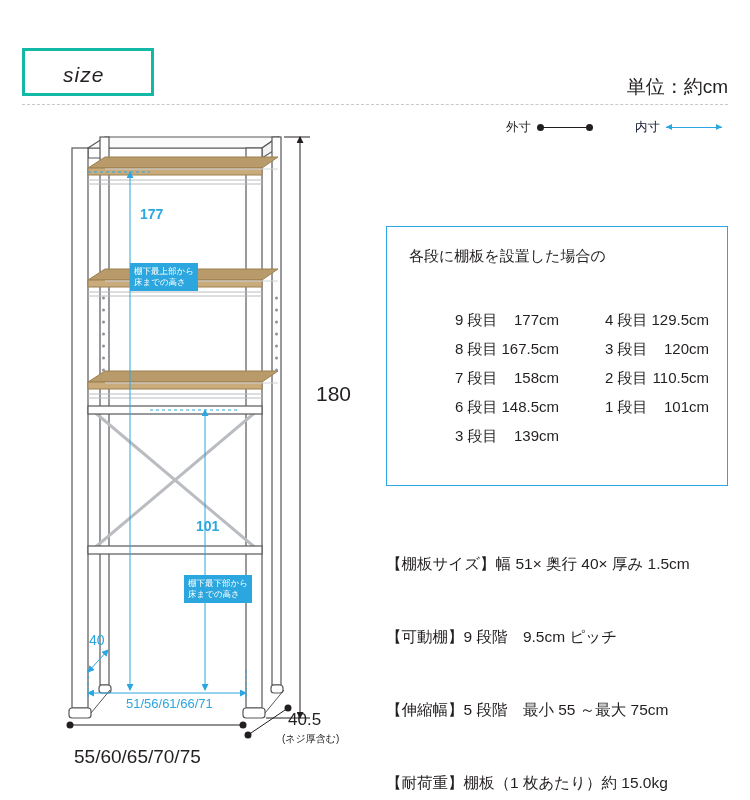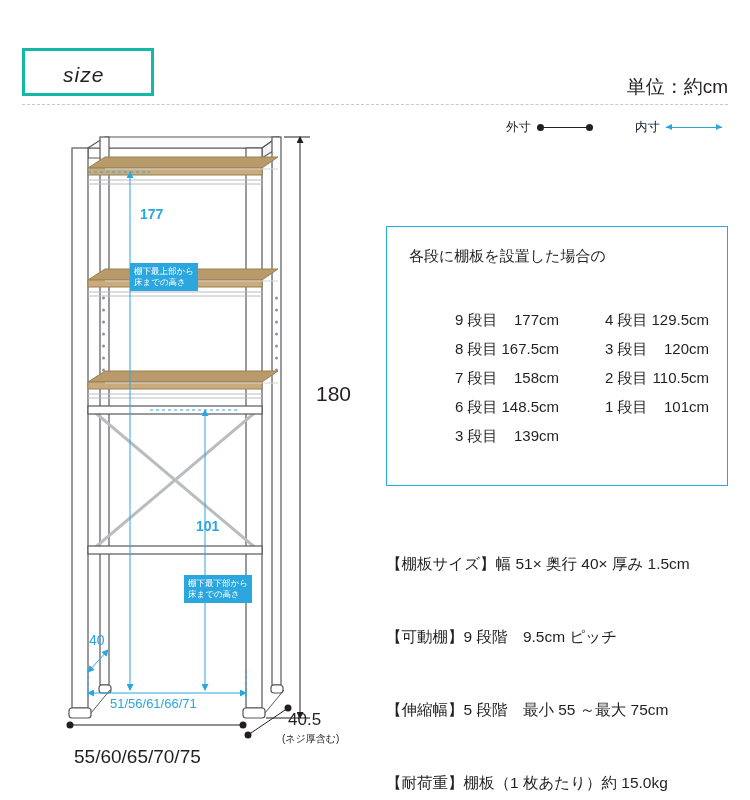--- a/index.html
+++ b/index.html
@@ -408,21 +408,21 @@
   </div>
 
   <div class="lbl-blue" style="left:196px; top:408px; font-weight:bold;">101</div>
   <div class="callout" style="left:184px; top:425px;">
     <div>棚下最下部から</div>
     <div>床までの高さ</div>
   </div>
 
   <div class="lbl-blue" style="left:89px; top:522px;">40</div>
 
-  <div class="lbl-blue" style="left:110px; top:586px; font-size:13px;">51/56/61/66/71</div>
+  <div class="lbl-blue" style="left:126px; top:586px; font-size:13px;">51/56/61/66/71</div>
 
   <div class="lbl-dark" style="left:316px; top:272px; font-size:21px;">180</div>
 
   <div class="lbl-dark" style="left:288px; top:600px; font-size:17px;">40.5</div>
   <div class="lbl-dark" style="left:282px; top:622px; font-size:10px;">(ネジ厚含む)</div>
 
   <div class="lbl-dark" style="left:74px; top:636px; font-size:19px;">55/60/65/70/75</div>
 </div>
 
 </body></html>

